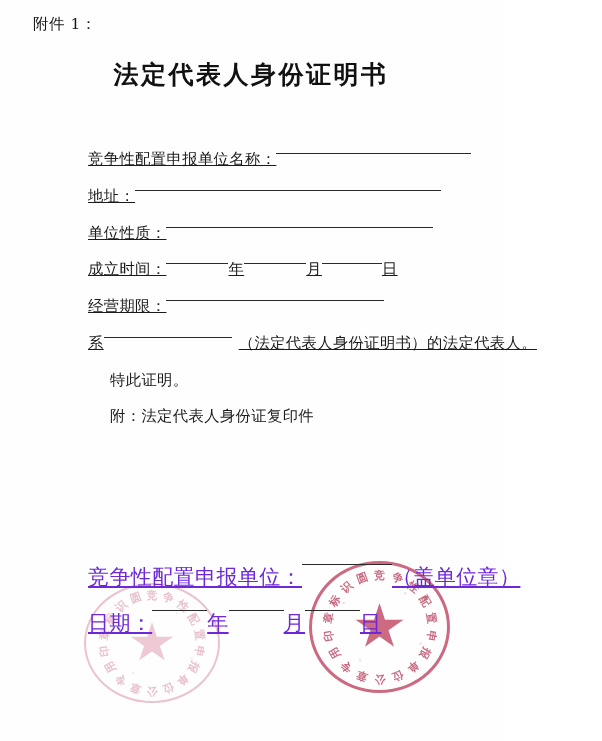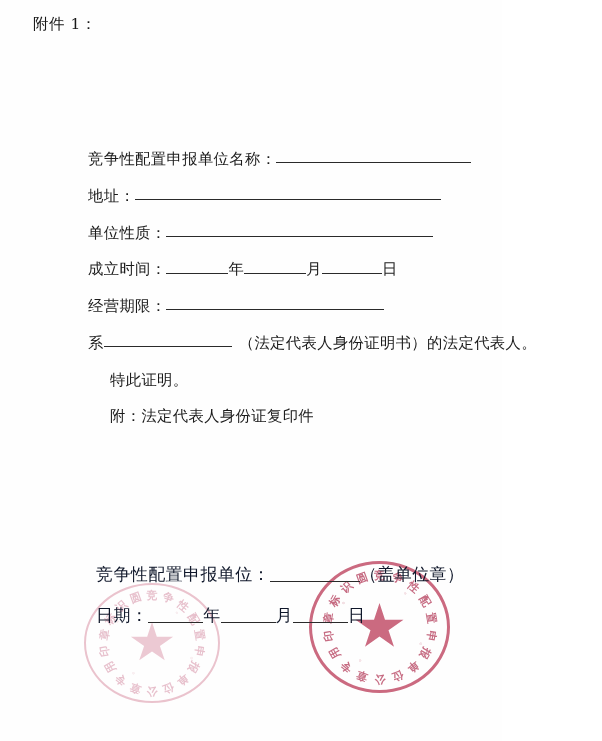--- a/index.html
+++ b/index.html
@@ -54,23 +54,24 @@
     left: 88px;
     top: 152px;
     width: 470px;
     font-size: 15.3px;
     line-height: 1;
     color: #1b1b1b;
   }
 
   .frow {
     display: flex;
-    align-items: flex-end;
+    align-items: flex-start;
     margin-bottom: 21.5px;
     white-space: nowrap;
+    text-decoration: underline;
   }
   .frow .lbl {
     flex: none;
     letter-spacing: 0.4px;
   }
   .blank {
     display: inline-block;
     border-bottom: 1.4px solid #2a2a2a;
     height: 1px;
     margin: 0 0 4px 0;
@@ -97,25 +98,25 @@
     margin-left: 22px;
     margin-bottom: 21px;
     letter-spacing: 0.4px;
     white-space: nowrap;
   }
   .para.first { margin-top: 4px; }
 
   
   .sign-block {
     position: absolute;
-    left: 96px;
+    left: 88px;
     top: 563px;
     width: 400px;
-    font-size: 17px;
-    color: #0f172a;
+    font-size: 21px;
+    color: #6d28d9;
     z-index: 4;
   }
   .sign-block .frow { margin-bottom: 18px; }
 
   
   .seal {
     position: absolute;
     border-radius: 50%;
     z-index: 2;
     pointer-events: none;
@@ -191,20 +192,21 @@
       radial-gradient(circle at 55% 50%, rgba(196,86,111,.10) 0 1px, transparent 1.4px);
   }
 </style>
 </head>
 <body>
 
 <div class="page">
 
   <div class="attach-label">附件 1：</div>
 
+  <div class="doc-title">法定代表人身份证明书</div>
 
   <div class="form-body">
 
     <div class="frow">
       <span class="lbl">竞争性配置申报单位名称：</span>
       <span class="blank w-name"></span>
     </div>
 
     <div class="frow">
       <span class="lbl">地址：</span>

